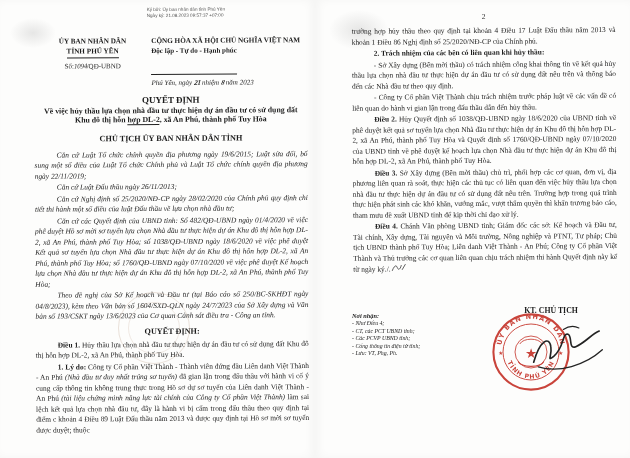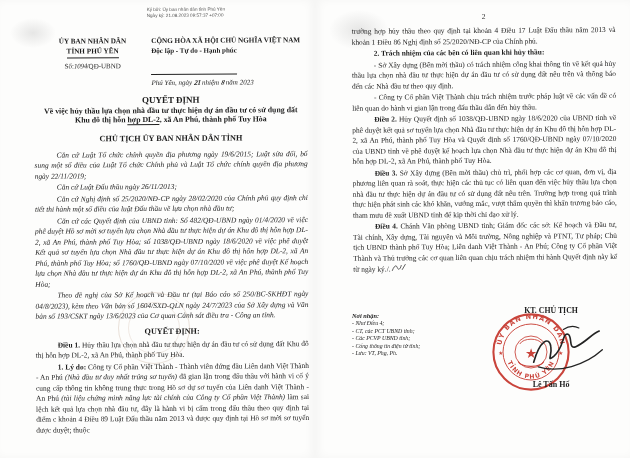--- a/index.html
+++ b/index.html
@@ -157,16 +157,15 @@
         <text x="9" y="54" font-size="7" fill="#c5352b" font-family="DejaVu Sans, sans-serif">★</text>
         <text x="84" y="54" font-size="7" fill="#c5352b" font-family="DejaVu Sans, sans-serif">★</text>
       </svg>
 
       <svg class="autograph" viewBox="0 0 100 70">
         <path d="M6 52 C14 24,26 18,28 32 C30 44,22 52,32 44 C46 32,42 14,50 16 C56 18,50 36,60 32 C72 27,80 16,90 12" stroke="#232323" stroke-width="2.1" fill="none" stroke-linecap="round"></path>
         <path d="M12 58 C38 66,72 56,94 36" stroke="#232323" stroke-width="1.7" fill="none" stroke-linecap="round"></path>
         <path d="M44 10 C50 6,58 5,64 8" stroke="#232323" stroke-width="1.3" fill="none" stroke-linecap="round"></path>
       </svg>
 
-      <div class="signame b">Lê Tấn Hổ</div>
     </div>
   </div>
 </div>
 
 </body></html>

